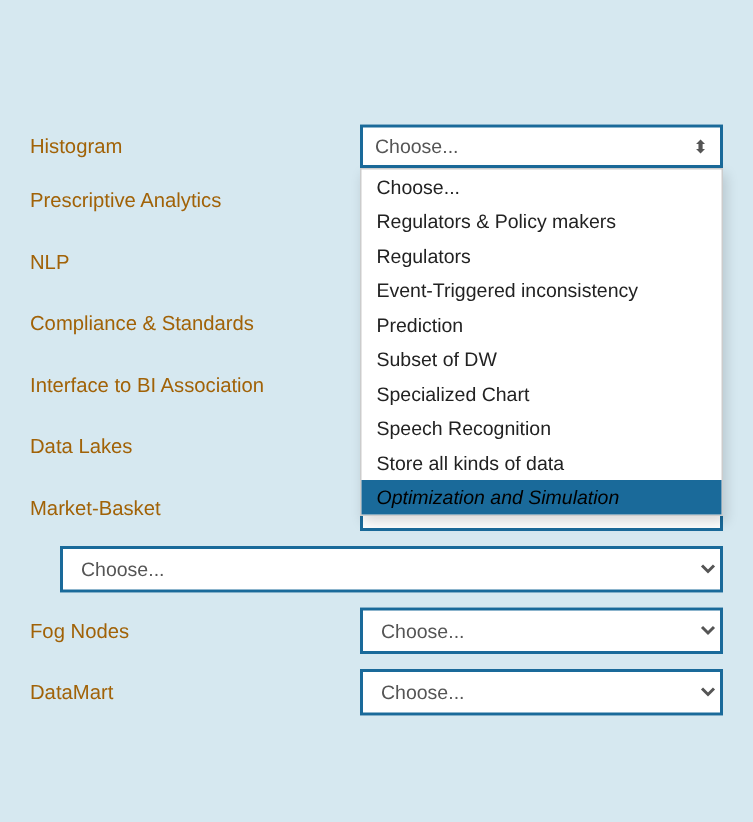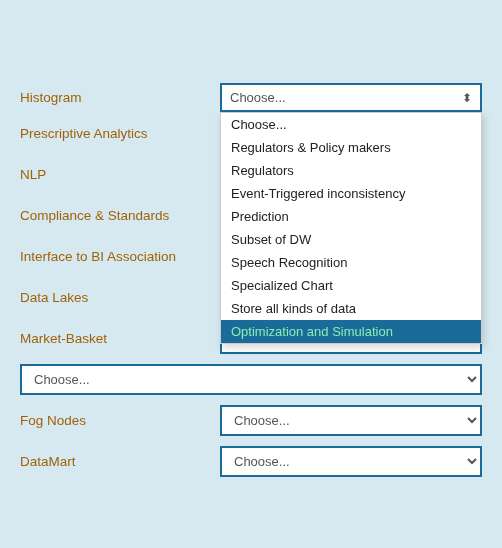--- a/index.html
+++ b/index.html
@@ -31,20 +31,21 @@
       margin-bottom: 6px;
     }
     .left-label {
       width: 200px;
       color: #a16207;
       font-size: 13.5px;
       flex-shrink: 0;
     }
     .right-select {
       flex: 1;
+      margin-left: 20px;
     }
     .right-select select {
       width: 100%;
       padding: 5px 8px;
       font-size: 13px;
       border: 2px solid #1a6a9a;
       background: white;
       color: #555;
       appearance: auto;
       cursor: pointer;
@@ -81,21 +82,22 @@
       box-shadow: 2px 4px 8px rgba(0,0,0,0.15);
       font-size: 13px;
     }
     .dropdown-item {
       padding: 4px 10px;
       color: #222;
       cursor: pointer;
     }
     .dropdown-item.highlighted {
       background: #1a6a9a;
-      color: #86efac;
+      color: #000000;
+      font-style: italic;
     }
   </style>
 </head>
 <body>
 
 <div class="section-title"></div>
 <div class="instructions">
   <span></span><br>
   <span></span>&nbsp;&nbsp;&nbsp;&nbsp;&nbsp;&nbsp;
   <strong></strong>
@@ -110,22 +112,22 @@
             <span>Choose...</span>
             <span class="arrow">⬍</span>
           </div>
           <div class="dropdown-list">
             <div class="dropdown-item">Choose...</div>
             <div class="dropdown-item">Regulators &amp; Policy makers</div>
             <div class="dropdown-item">Regulators</div>
             <div class="dropdown-item">Event-Triggered inconsistency</div>
             <div class="dropdown-item">Prediction</div>
             <div class="dropdown-item">Subset of DW</div>
+            <div class="dropdown-item">Specialized Chart</div>
             <div class="dropdown-item">Speech Recognition</div>
-            <div class="dropdown-item">Specialized Chart</div>
             <div class="dropdown-item">Store all kinds of data</div>
             <div class="dropdown-item highlighted">Optimization and Simulation</div>
           </div>
         </div>
       </div>
     </div>
     <div class="match-row">
       <div class="left-label">Prescriptive Analytics</div>
       <div class="right-select"><select><option value="Choose...">Choose...</option><option value="Accounting">Accounting</option><option value="Regulators &amp; Policy makers">Regulators &amp; Policy makers</option><option value="Association">Association</option><option value="Dashboards">Dashboards</option><option value="Event-Triggered inconsistency">Event-Triggered inconsistency</option><option value="Subset of DW">Subset of DW</option><option value="Prediction">Prediction</option><option value="Speech Recognition">Speech Recognition</option><option value="Specialized Chart">Specialized Chart</option><option value="Store all kinds of data">Store all kinds of data</option><option value="Faster IoT data processing">Faster IoT data processing</option><option value="Optimization and Simulation">Optimization and Simulation</option></select></div>
     </div>

